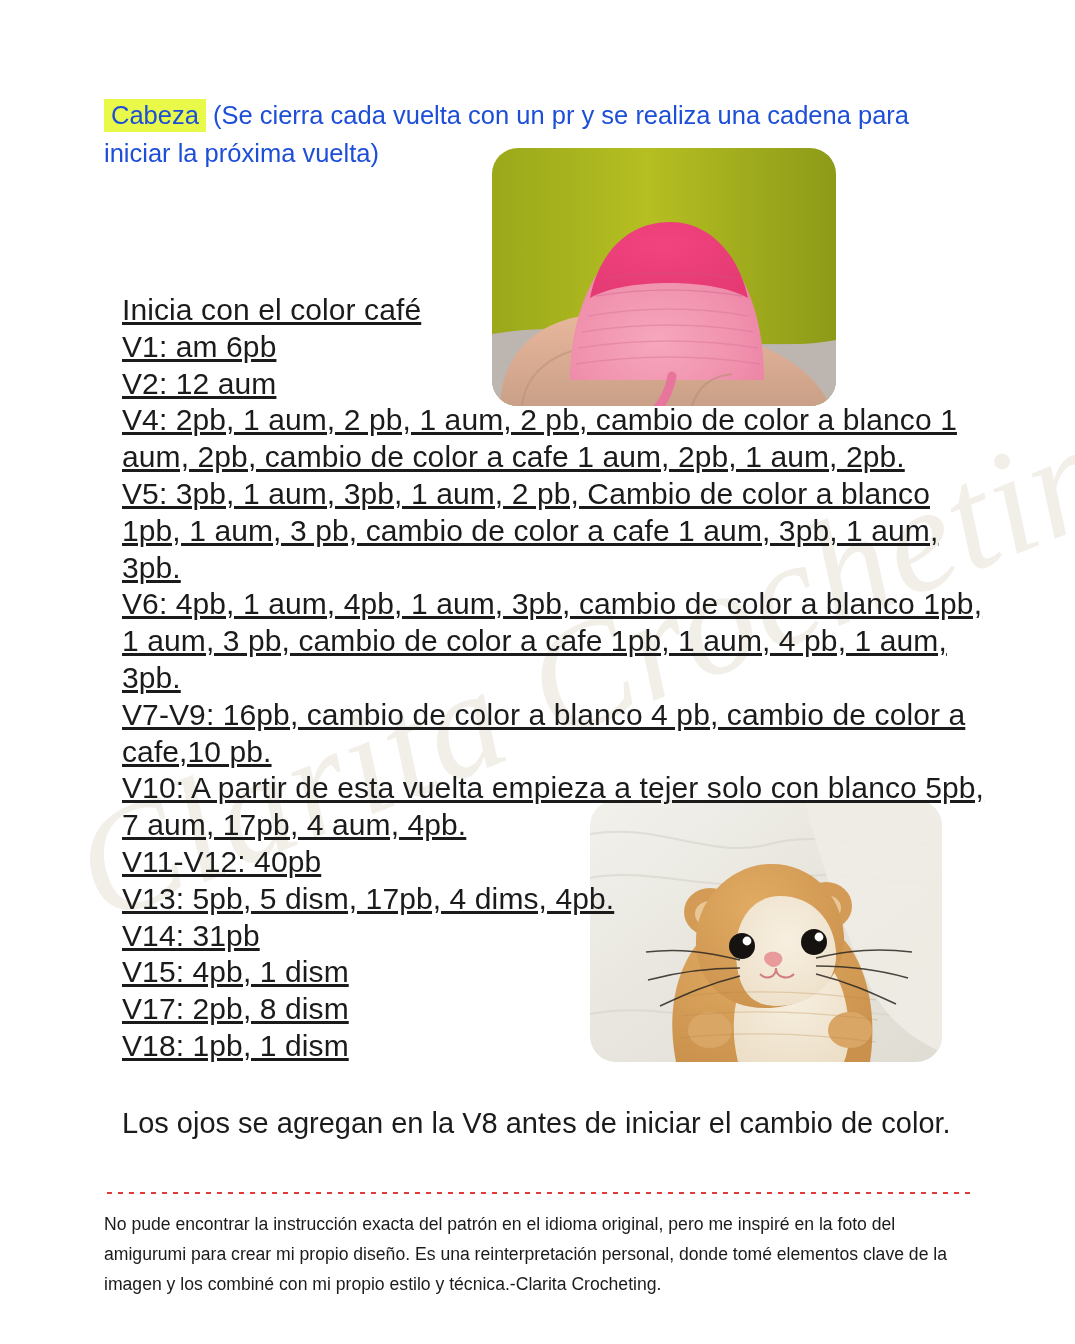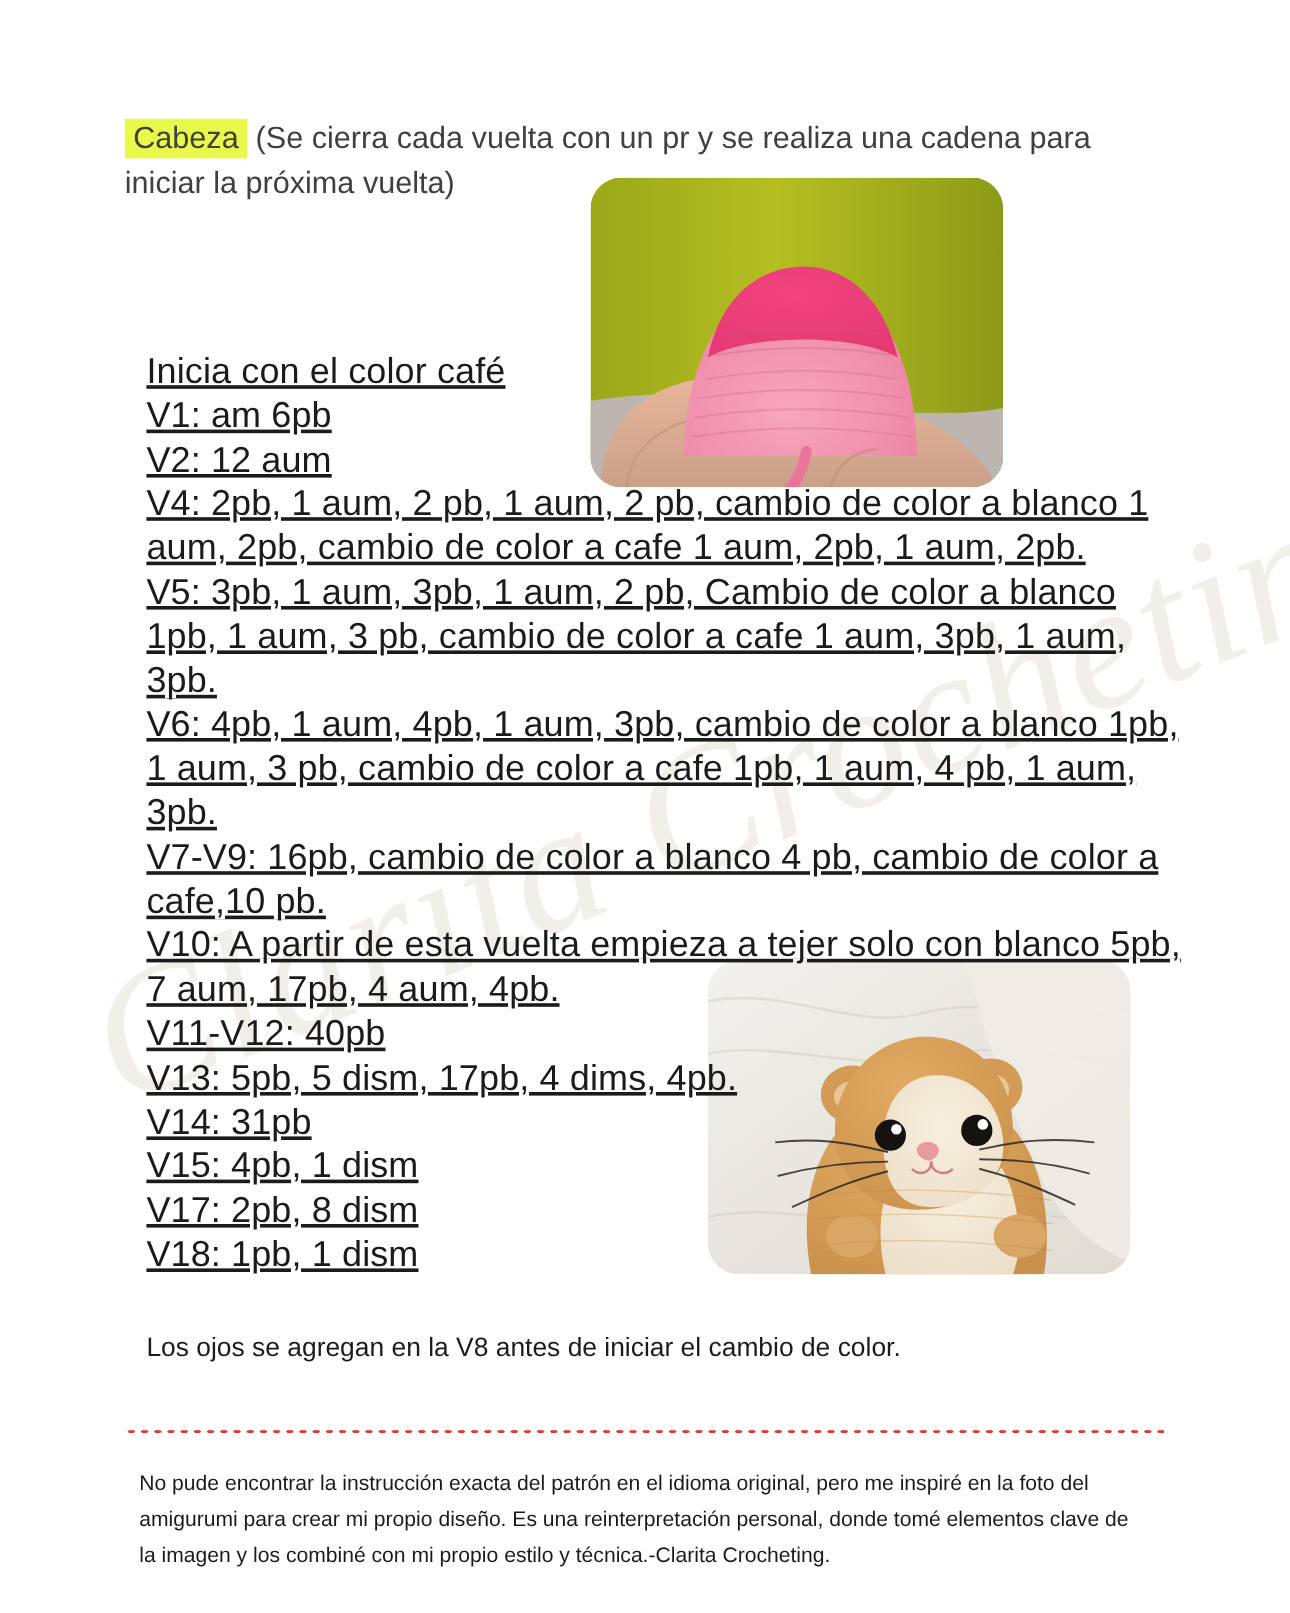--- a/index.html
+++ b/index.html
@@ -52,21 +52,21 @@
   .header-block {
     position: absolute;
     left: 104px;
     top: 96px;
     width: 860px;
     z-index: 3;
   }
   .header-line {
     font-size: 25.5px;
     line-height: 38px;
-    color: #404040;
+    color: #1d4ed8;
     font-weight: 400;
   }
   .highlight {
     background: #e8f94a;
     padding: 2px 7px 3px 7px;
   }
 
   
   .body-text {
     position: absolute;
@@ -82,21 +82,21 @@
     color: #1b1b1b;
     letter-spacing: 0.1px;
     text-decoration: underline;
   }
 
   .note-line {
     position: absolute;
     left: 122px;
     top: 1105px;
     width: 880px;
-    font-size: 22px;
+    font-size: 29px;
     line-height: 36px;
     color: #1b1b1b;
     z-index: 3;
   }
 
   
   .photo {
     position: absolute;
     border-radius: 26px;
     overflow: hidden;
@@ -130,21 +130,21 @@
     background-repeat: repeat-x;
   }
   .footer-text {
     position: absolute;
     left: 104px;
     top: 1209px;
     width: 866px;
     z-index: 3;
   }
   .footer-text p {
-    margin: 12px;
+    margin: 0;
     font-size: 17.6px;
     line-height: 30px;
     text-align: justify;
     color: #1b1b1b;
   }
   .footer-text p:last-child { text-align: left; }
 </style>
 </head>
 <body>
 

